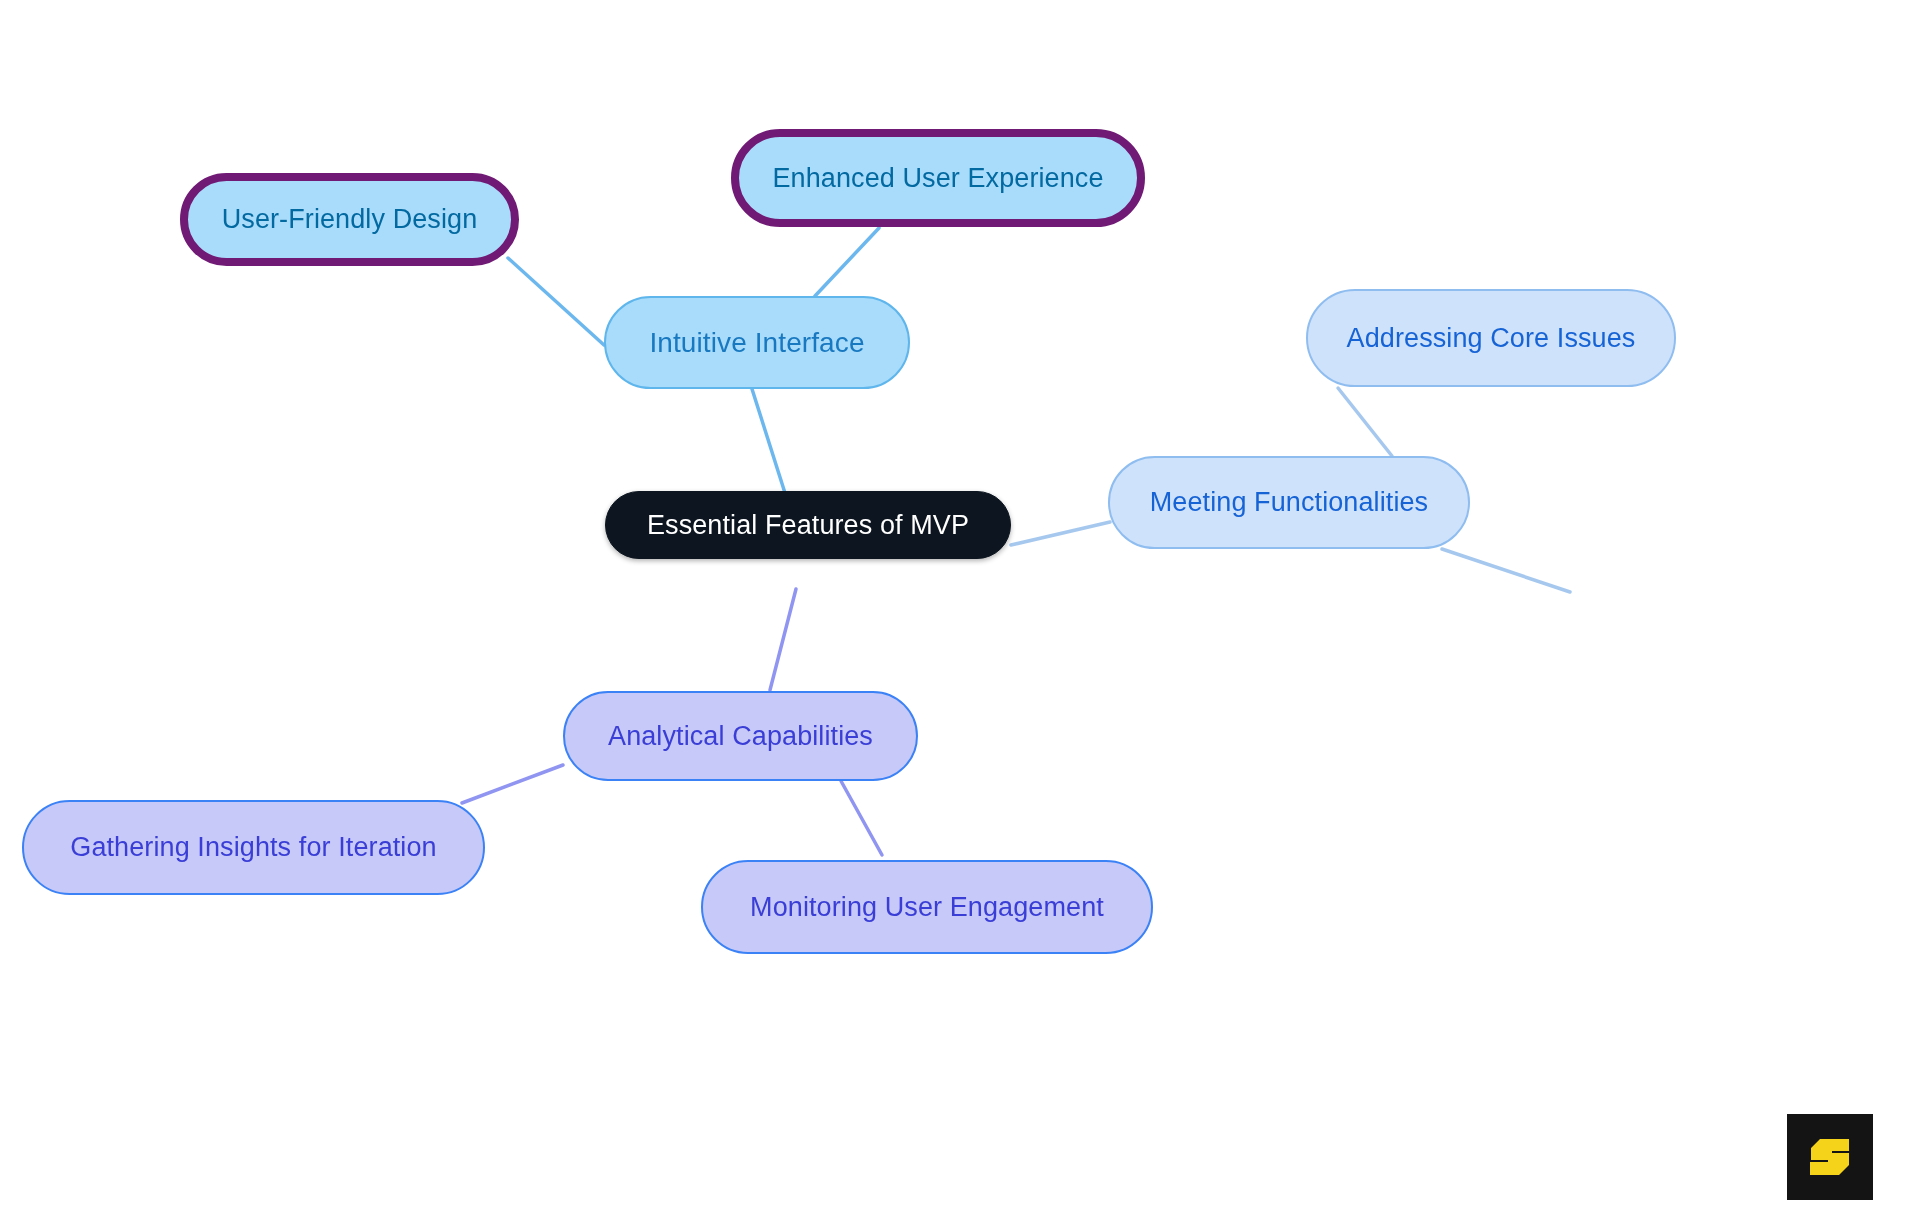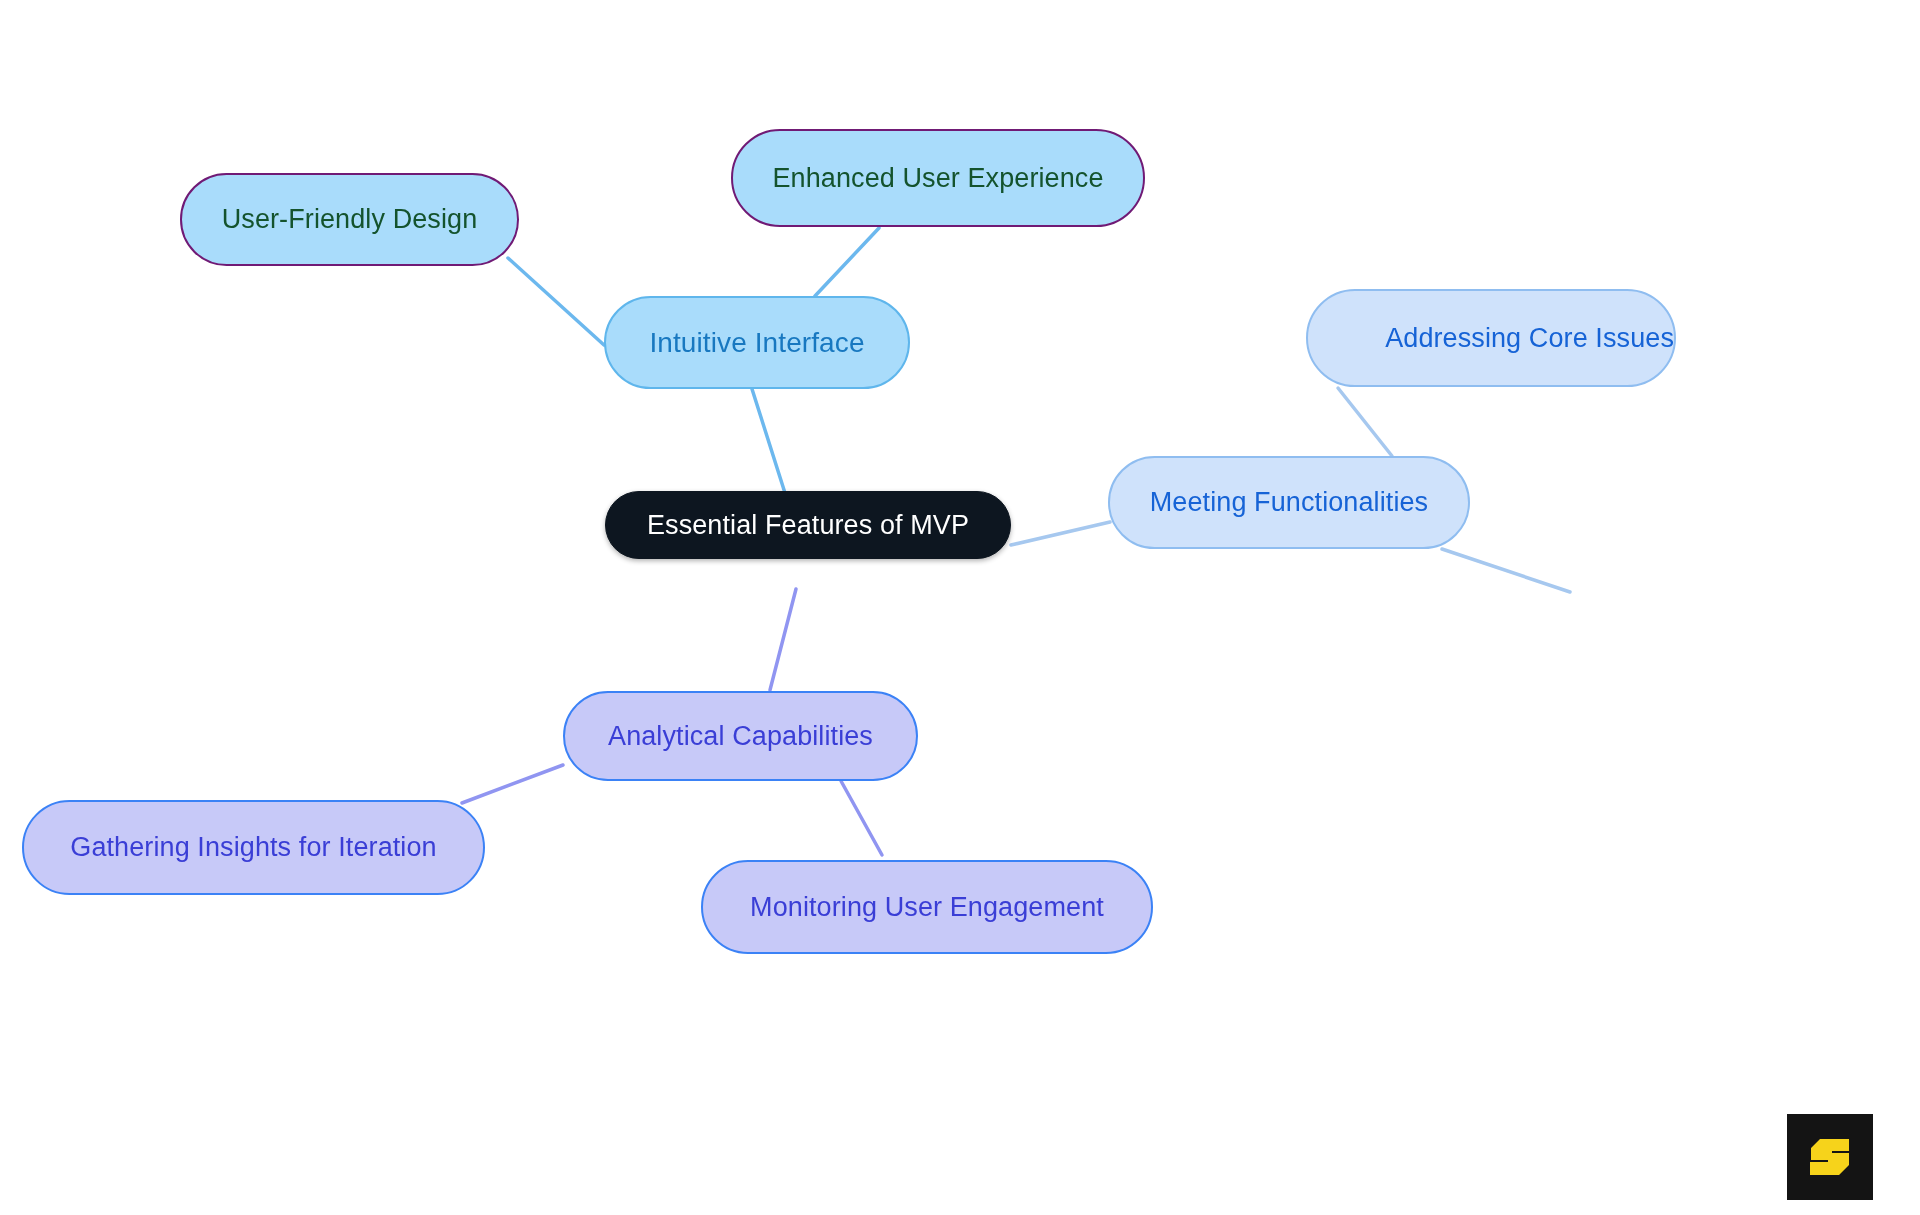--- a/index.html
+++ b/index.html
@@ -43,22 +43,22 @@
     box-shadow: 0 2px 5px rgba(0,0,0,0.30);
   }
   .node-b1 {
     background: #a9dcfb;
     border: 2px solid #5fb6ec;
     color: #1878c0;
     font-size: 28px;
   }
   .node-b1sub {
     background: #a9dcfb;
-    border: 2px solid #701a75;
-    color: #14532d;
+    border: 8px solid #701a75;
+    color: #0369a1;
     font-size: 27px;
   }
   .node-b2 {
     background: #cfe2fb;
     border: 2px solid #8fbdf0;
     color: #1663d6;
     font-size: 27px;
   }
   .node-b3 {
     background: #c7c9f8;
@@ -111,21 +111,21 @@
   </div>
 
   <div class="node node-b1sub" style="left:731px; top:129px; width:414px; height:98px;">
     <span>Enhanced User Experience</span>
   </div>
 
   <div class="node node-b2" style="left:1108px; top:456px; width:362px; height:93px;">
     <span>Meeting Functionalities</span>
   </div>
 
-  <div class="node node-b2" style="left:1306px; top:289px; width:370px; height:98px;justify-content:flex-end;">
+  <div class="node node-b2" style="left:1306px; top:289px; width:370px; height:98px;">
     <span>Addressing Core Issues</span>
   </div>
 
 
   <div class="node node-b3" style="left:563px; top:691px; width:355px; height:90px;">
     <span>Analytical Capabilities</span>
   </div>
 
   <div class="node node-b3" style="left:22px; top:800px; width:463px; height:95px;">
     <span>Gathering Insights for Iteration</span>

